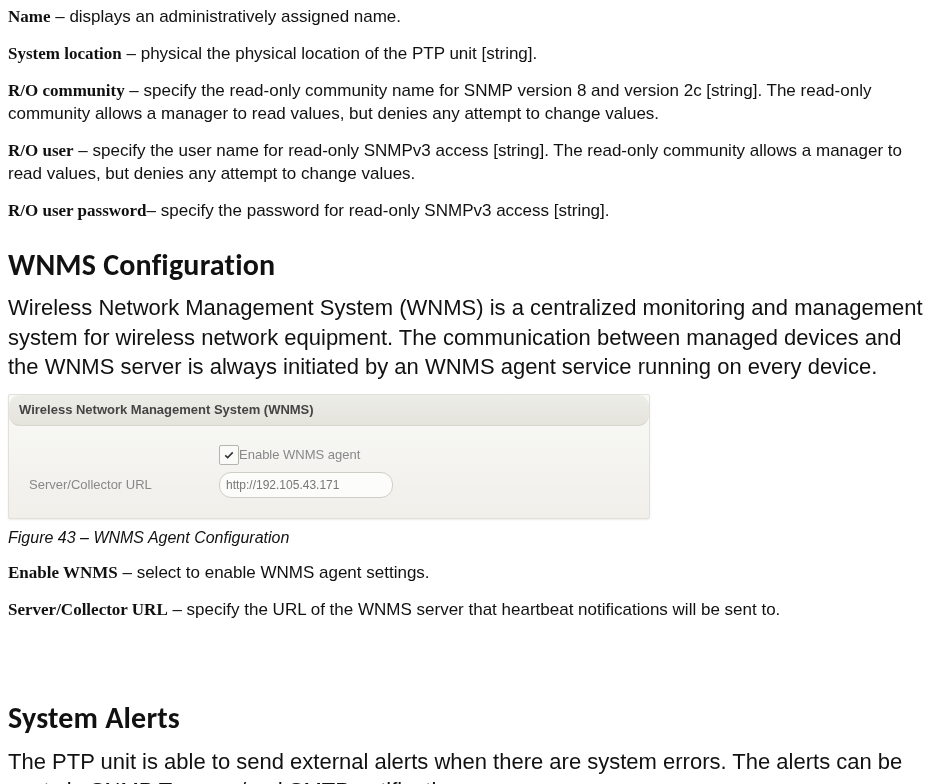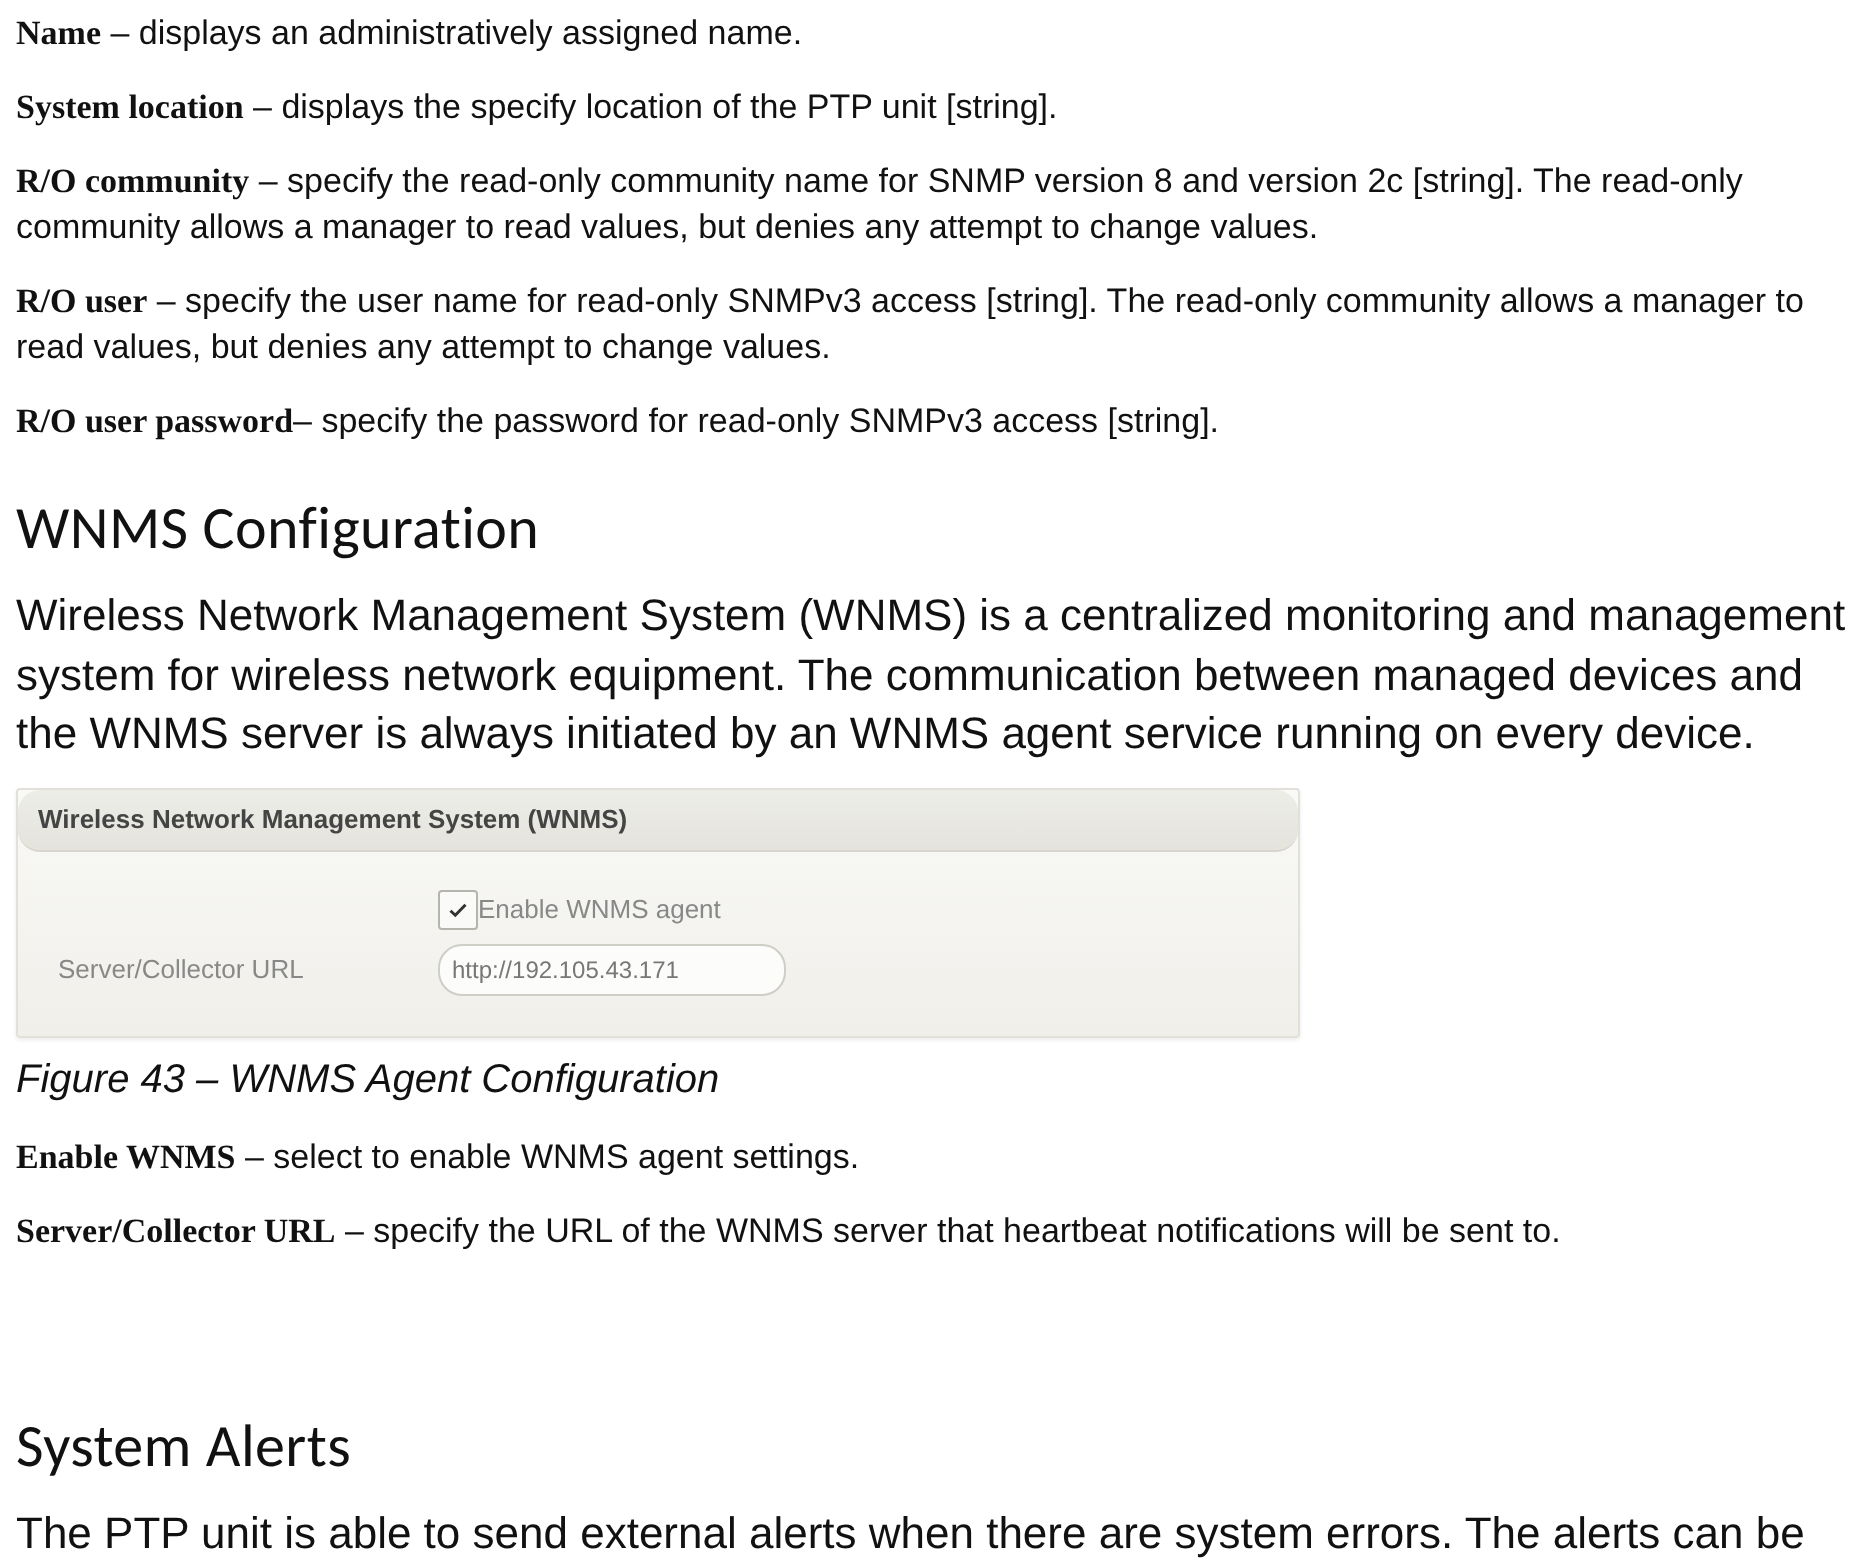--- a/index.html
+++ b/index.html
@@ -15,21 +15,21 @@
     font-size: 17px;
     margin: 0 0 14px 0;
   }
   .def-para .term {
     font-weight: 700;
     font-family: Liberation Serif, serif;
   }
   h2.section-heading {
     font-family: Calibri, "Segoe UI", Arial, sans-serif;
     font-size: 30px;
-    font-weight: 400;
+    font-weight: 700;
     margin: 22px 0 8px 0;
     letter-spacing: 0.2px;
   }
   .body-text {
     font-size: 22px;
     margin: 0 0 12px 0;
   }
   .figure-panel {
     width: 640px;
     background: linear-gradient(#f9f9f7, #f0efea);
@@ -93,34 +93,34 @@
     background: #fcfcfa;
     padding: 5px 6px;
     font-size: 12px;
     color: #777;
     width: 160px;
     border-radius: 12px;
     font-family: Tahoma, Arial, sans-serif;
   }
   .figure-caption {
     font-style: italic;
-    font-size: 20px;
+    font-size: 16px;
     margin: 4px 0 14px 0;
   }
   .spacer-large { height: 40px; }
 </style>
 </head>
 <body>
 
 <p class="def-para">
   <span class="term">Name</span><span> – displays an administratively assigned name.</span>
 </p>
 
 <p class="def-para">
-  <span class="term">System location</span><span> – displays the specify location of the PTP unit [string].</span>
+  <span class="term">System location</span><span> – physical the physical location of the PTP unit [string].</span>
 </p>
 
 <p class="def-para">
   <span class="term">R/O community</span><span> – specify the read-only community name for SNMP version 8 and version 2c [string]. The read-only community allows a manager to read values, but denies any attempt to change values.</span>
 </p>
 
 <p class="def-para">
   <span class="term">R/O user</span><span> – specify the user name for read-only SNMPv3 access [string]. The read-only community allows a manager to read values, but denies any attempt to change values.</span>
 </p>
 

